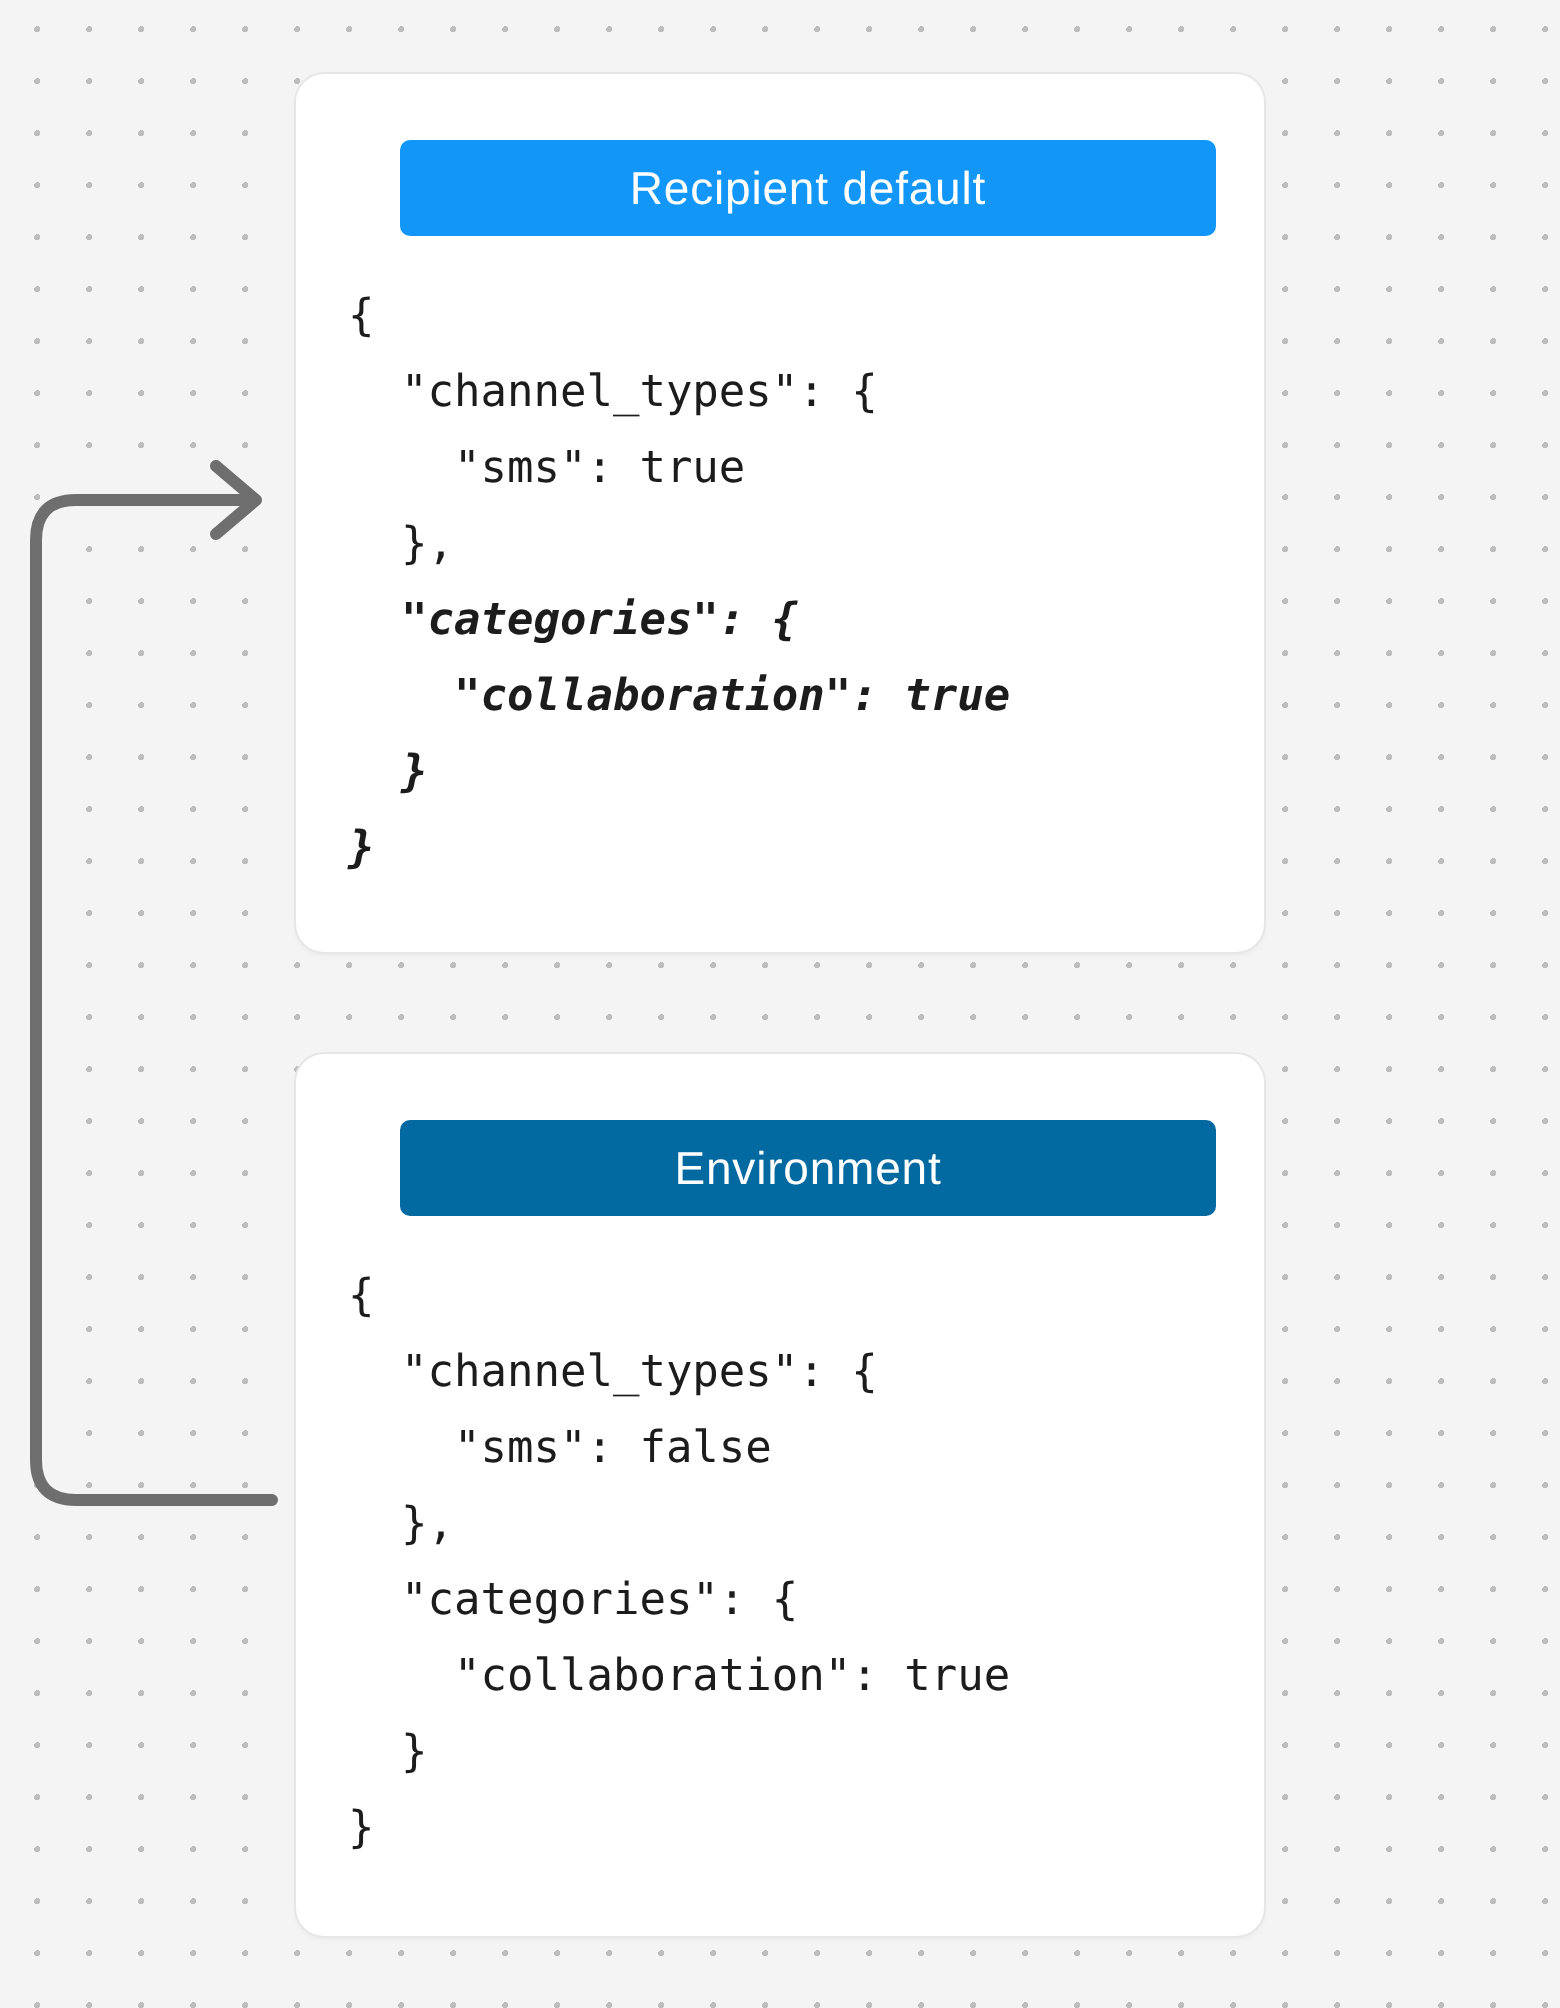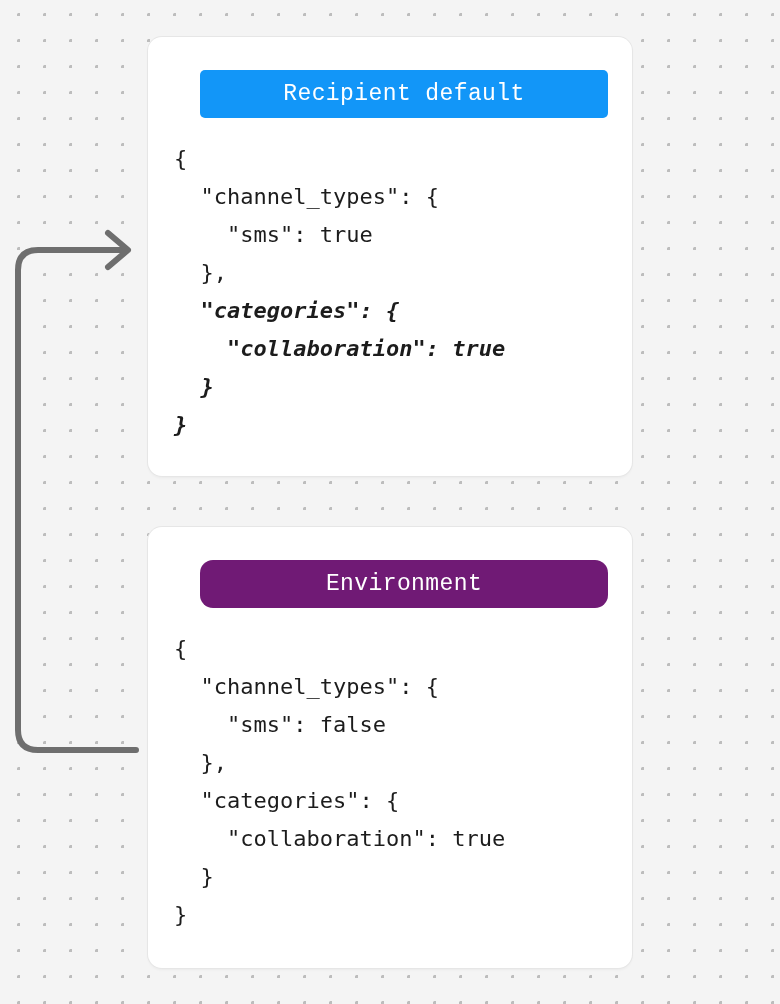--- a/index.html
+++ b/index.html
@@ -60,29 +60,29 @@
     height: 441px;
   }
 
   .card-header {
     height: 48px;
     border-radius: 5px;
     display: flex;
     align-items: center;
     justify-content: center;
     color: #ffffff;
-    font-family: Liberation Mono, monospace;
+    font-family: Liberation Sans, sans-serif;
     font-size: 23px;
     letter-spacing: 0.4px;
     margin-bottom: 22px;
     user-select: none;
     margin-left: 28px;
   }
   .card-header.blue  { background: #1296f8; }
-  .card-header.green { background: #701a75; border-radius: 13px; }
+  .card-header.green { background: #0369a1; }
 
   .code-block {
     font-family: "DejaVu Sans Mono", monospace;
     font-size: 22px;
     line-height: 38px;
     color: #1c1c1c;
     white-space: pre;
     padding-left: 2px;
   }
   .code-line { white-space: pre; display: block; }

